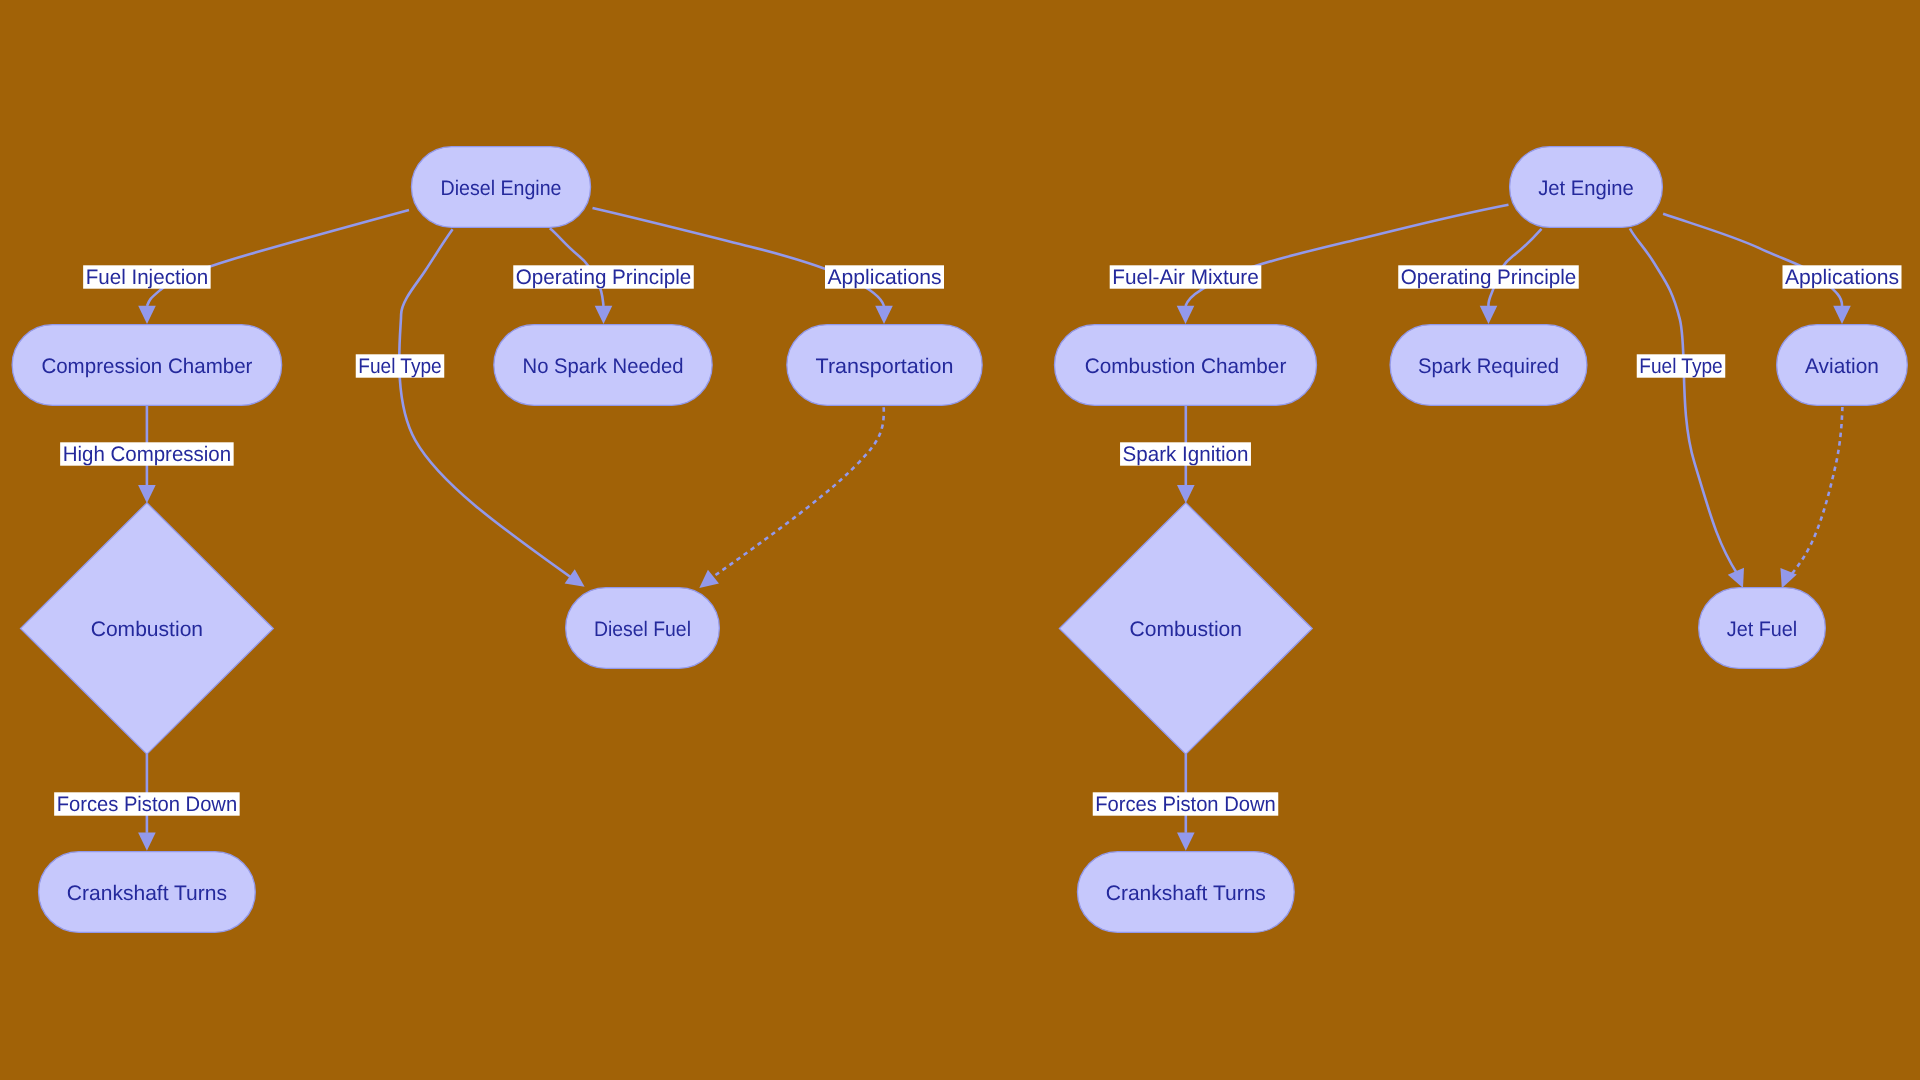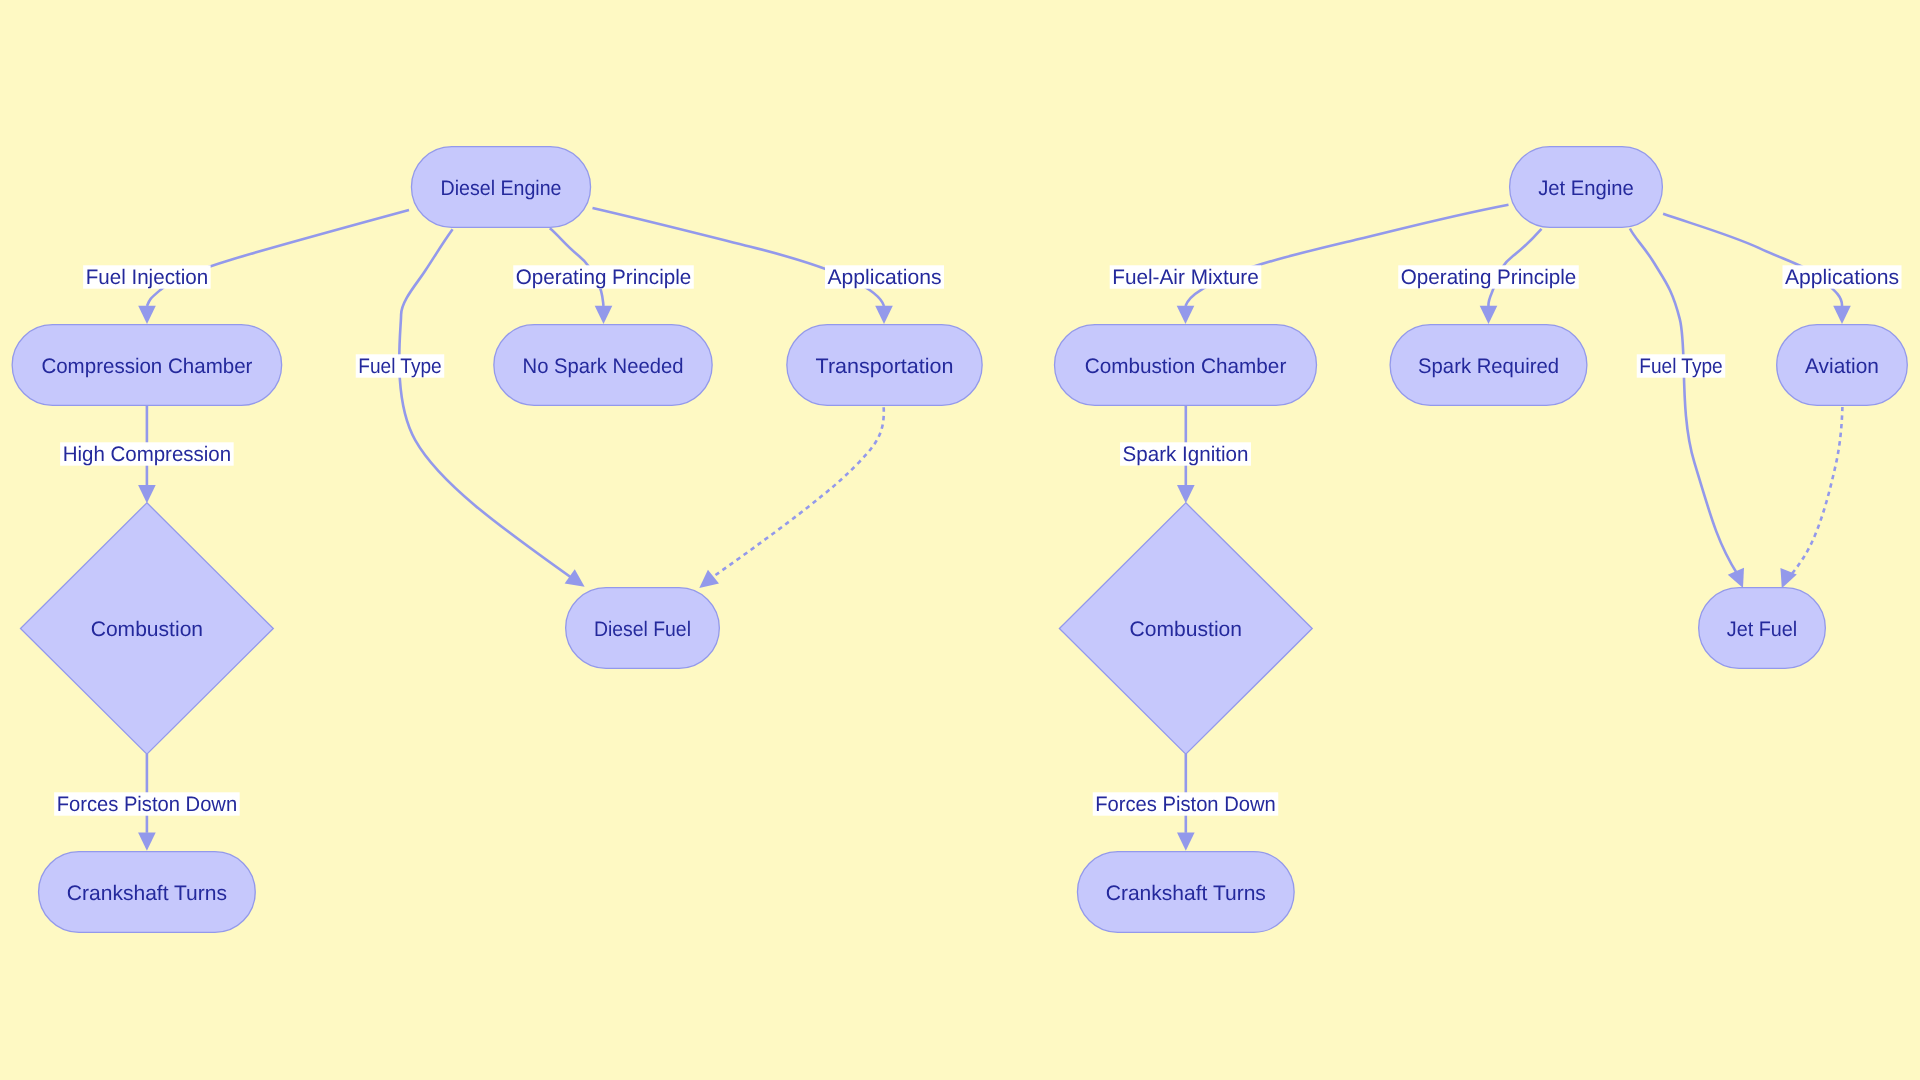--- a/index.html
+++ b/index.html
@@ -1,20 +1,20 @@
 <!DOCTYPE html>
 <html><head>
 <meta charset="utf-8">
 <title>Diesel Engine vs Jet Engine Flowchart</title>
 <style>
   html, body { margin:0; padding:0; background:#ffffff; }
   body { width:1920px; height:1080px; overflow:hidden;
          font-family:"Liberation Sans", sans-serif;
          -webkit-font-smoothing:antialiased; text-rendering:geometricPrecision; }
-  #stage { position:relative; width:1920px; height:1080px; background:#fef9c3; }
+  #stage { position:relative; width:1920px; height:1080px; background:#a16207; }
   svg#diagram { position:absolute; left:0; top:0; width:1920px; height:1080px; display:block; }
   .node-shape { fill:#C6C8FC; stroke:#9399EB; stroke-width:1.3; }
   .node-label { fill:#24299C; font-family:"Liberation Sans", sans-serif; font-size:21px;
                  text-anchor:middle; white-space:pre; }
   .edge-path { fill:none; stroke:#9399EB; stroke-width:2.6; stroke-linecap:butt; }
   .edge-path.dotted { stroke-dasharray:4.4 4.2; }
   .arrowhead { fill:#9399EB; stroke:none; }
   .edge-label { fill:#24299C; font-family:"Liberation Sans", sans-serif; font-size:21px;
                  text-anchor:middle; white-space:pre; }
   .edge-label-bg { fill:#ffffff; }

